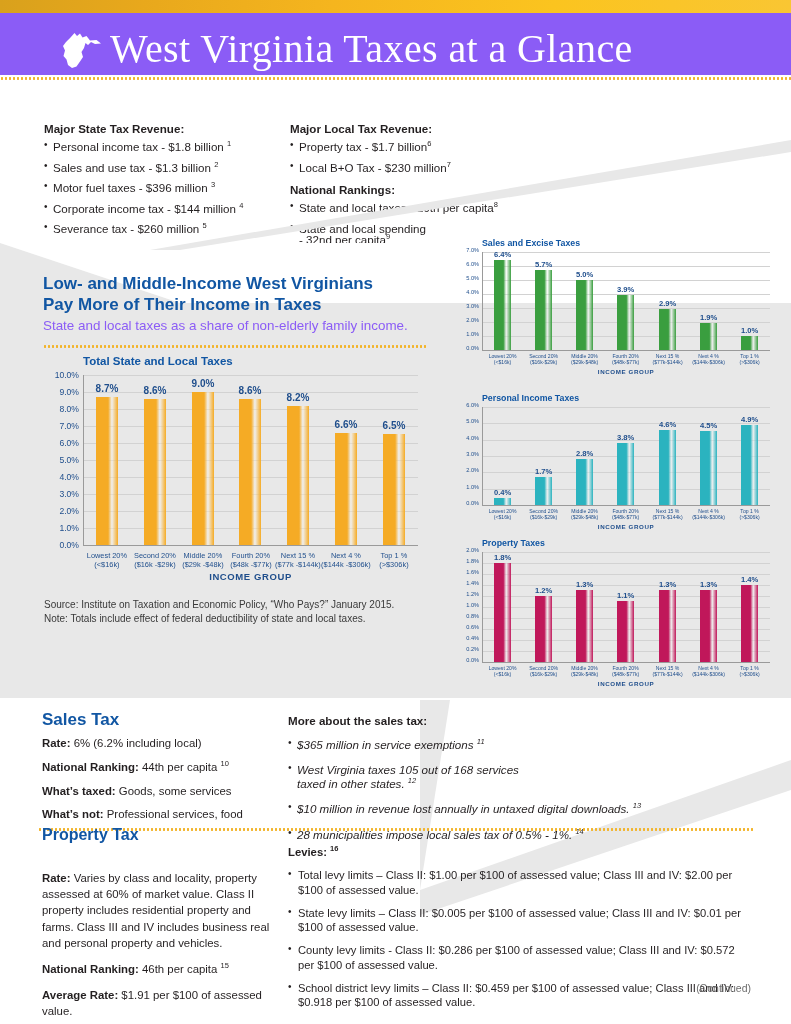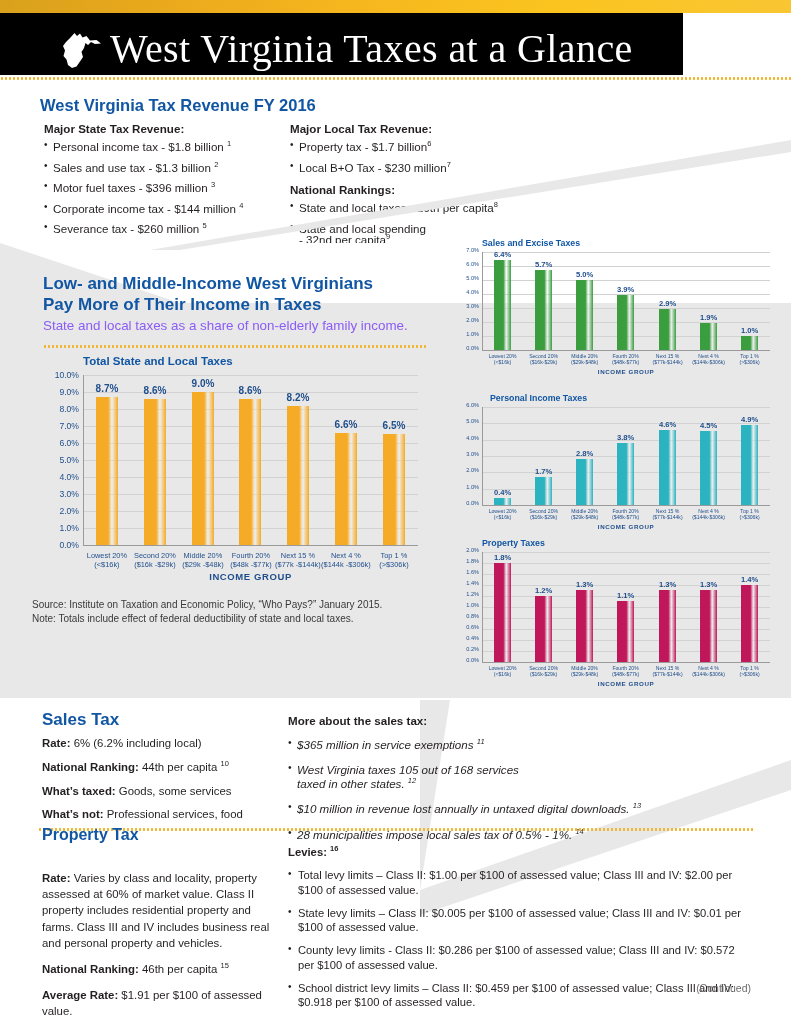--- a/index.html
+++ b/index.html
@@ -13,22 +13,22 @@
   }
   .page{position:relative;width:791px;height:1024px;overflow:hidden;}
 
   
   .top-strip{
     position:absolute;left:0;top:0;width:791px;height:13px;
     background:linear-gradient(90deg,#d9a11c 0%,#e8a81c 18%,#f5b51e 42%,#fbc41f 70%,#f9c633 100%);
   }
   
   .header-band{
-    position:absolute;left:0;top:13px;width:683px;height:62px;
-    background:#000000;
+    position:absolute;left:0;top:13px;width:791px;height:62px;
+    background:#8b5cf6;
   }
   .wv-logo{
     position:absolute;left:57px;top:18px;width:46px;height:40px;
   }
   .header-title{
     position:absolute;left:110px;top:12px;
     color:#ffffff;
     font-family:"Liberation Serif", serif;
     font-size:40px;
     letter-spacing:.4px;
@@ -147,30 +147,30 @@
   .small-chart .ytick{font-size:5.6px;width:24px;left:-27px;}
   .small-chart .bar-label{font-size:7.6px;}
   .small-chart .xcat{font-size:5.1px;}
   .small-chart .xaxis-title{font-size:6.2px;}
 
   #chart-sales{left:450px;top:238px;width:341px;height:148px;}
   #chart-sales .ch-title{left:32px;top:0px;}
   #chart-sales .plot{left:32px;top:14px;width:288px;height:98px;}
 
   #chart-income{left:450px;top:393px;width:341px;height:148px;}
-  #chart-income .ch-title{left:40px;top:0px;}
+  #chart-income .ch-title{left:32px;top:0px;}
   #chart-income .plot{left:32px;top:14px;width:288px;height:98px;}
 
   #chart-prop{left:450px;top:538px;width:341px;height:160px;}
   #chart-prop .ch-title{left:32px;top:0px;}
   #chart-prop .plot{left:32px;top:14px;width:288px;height:110px;}
 
   
   #source-note{
-    position:absolute;left:32px;top:598px;width:400px;
+    position:absolute;left:44px;top:598px;width:400px;
     font-size:10px;line-height:1.38;color:#3a3a3a;
   }
 
   
   #sales-tax-head{position:absolute;left:42px;top:710px;font-size:17px;}
   #sales-left{position:absolute;left:42px;top:737px;width:235px;}
   .kv{font-size:11.4px;margin-bottom:11px;line-height:1.12;}
   .kv b{font-weight:bold;}
   #sales-right-head{position:absolute;left:288px;top:714px;font-size:11.6px;font-weight:bold;}
   #sales-right{position:absolute;left:288px;top:732px;width:470px;}
@@ -197,21 +197,20 @@
   <div class="top-strip"></div>
 
   <div class="header-band">
     <svg class="wv-logo" viewBox="0 0 46 40">
       <path fill="#ffffff" d="M13.5 6.5 L17.5 2.0 L20.0 5.0 L23.0 2.5 L25.5 6.5 L29.5 5.0 L33.0 9.5 L39.5 9.0 L44.0 12.5 L38.0 13.0 L34.0 11.0 L31.0 14.0 L28.5 12.0 L27.0 17.0 L24.5 21.0 L26.0 26.0 L23.0 30.5 L19.5 35.5 L15.0 37.0 L11.0 34.0 L9.5 28.5 L6.5 25.0 L8.0 19.5 L6.0 15.0 L9.0 11.0 Z"></path>
     </svg>
     <div class="header-title">West Virginia Taxes at a Glance</div>
   </div>
   <div class="dot-rule" style="top:77px;"></div>
 
-  <div class="sec-title" id="revenue-title">West Virginia Tax Revenue FY 2016</div>
 
   <div id="rev-left">
     <div class="col-head">Major State Tax Revenue:</div>
     <ul class="bullets" id="rev-left-list">
         <li>Personal income tax - $1.8 billion <sup>1</sup></li>
         <li>Sales and use tax - $1.3 billion <sup>2</sup></li>
         <li>Motor fuel taxes - $396 million <sup>3</sup></li>
         <li>Corporate income tax - $144 million <sup>4</sup></li>
         <li>Severance tax - $260 million <sup>5</sup></li>
       </ul>

